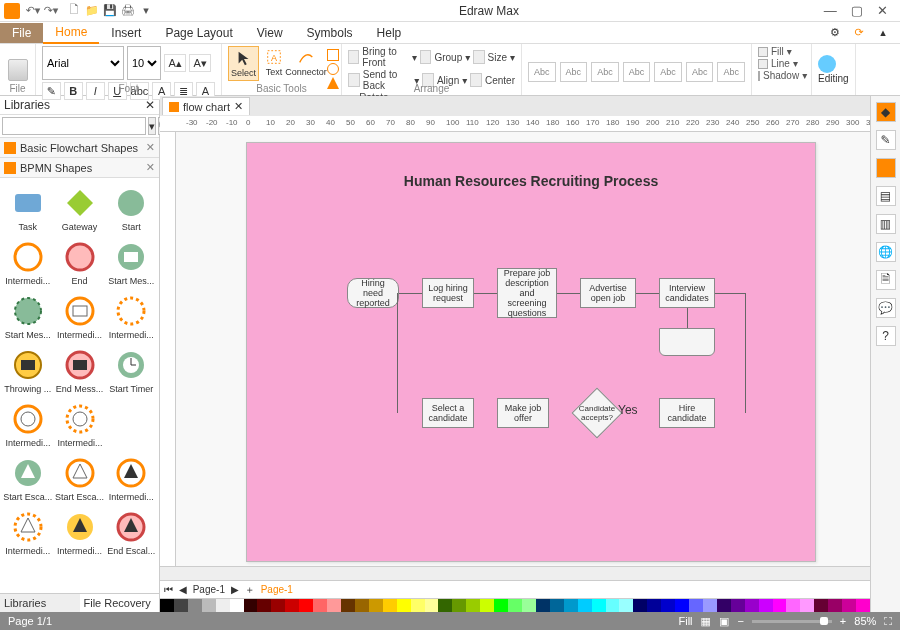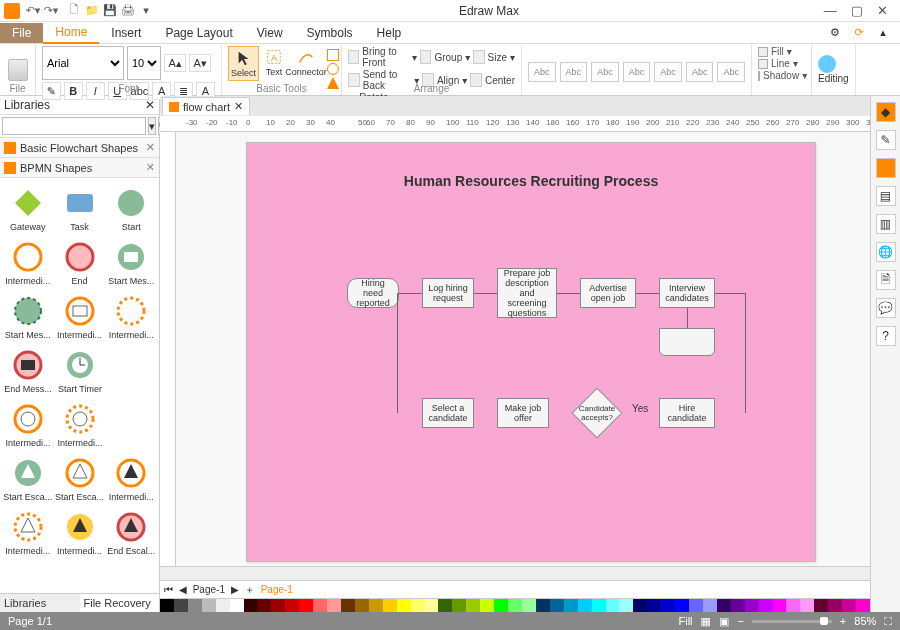--- a/index.html
+++ b/index.html
@@ -230,32 +230,32 @@
     <div class="lp-cat">
         <span class="caticn"></span>
         <span>BPMN Shapes</span>
         <span class="x">✕</span>
       </div>
     <div class="lp-shapes" id="shapes-grid">
         <div class="shaperow">
           <div class="shapecell">
             <div class="shp">
               <svg width="34" height="34">
+                <rect x="4" y="8" width="26" height="18" rx="3" fill="#6fa8d6"></rect>
+              </svg>
+            </div>
+            <div class="slbl">Task</div>
+          </div>
+          <div class="shapecell">
+            <div class="shp">
+              <svg width="34" height="34">
                 <polygon points="17,4 30,17 17,30 4,17" fill="#9c3"></polygon>
               </svg>
             </div>
             <div class="slbl">Gateway</div>
-          </div>
-          <div class="shapecell">
-            <div class="shp">
-              <svg width="34" height="34">
-                <rect x="4" y="8" width="26" height="18" rx="3" fill="#6fa8d6"></rect>
-              </svg>
-            </div>
-            <div class="slbl">Task</div>
           </div>
           <div class="shapecell">
             <div class="shp">
               <svg width="34" height="34">
                 <circle cx="17" cy="17" r="13" fill="#8b9"></circle>
               </svg>
             </div>
             <div class="slbl">Start</div>
           </div>
         </div>
@@ -307,20 +307,29 @@
           <div class="shapecell">
             <div class="shp">
               <svg width="34" height="34">
                 <circle cx="17" cy="17" r="13" fill="none" stroke="#f80" stroke-width="3" stroke-dasharray="3"></circle>
               </svg>
             </div>
             <div class="slbl">Intermedi...</div>
           </div>
         </div>
         <div class="shaperow">
+          <div class="shapecell">
+            <div class="shp">
+              <svg width="34" height="34">
+                <circle cx="17" cy="17" r="13" fill="#fc4" stroke="#a70" stroke-width="2"></circle>
+                <rect x="10" y="12" width="14" height="10" fill="#333"></rect>
+              </svg>
+            </div>
+            <div class="slbl">Throwing ...</div>
+          </div>
           <div class="shapecell">
             <div class="shp">
               <svg width="34" height="34">
                 <circle cx="17" cy="17" r="13" fill="#fbb" stroke="#c44" stroke-width="3"></circle>
                 <rect x="10" y="12" width="14" height="10" fill="#333"></rect>
               </svg>
             </div>
             <div class="slbl">End Mess...</div>
           </div>
           <div class="shapecell">
@@ -430,21 +439,21 @@
     </div>
     <div class="rulers-h" id="hruler">
         <span style="left: 26px;">-30</span>
         <span style="left: 46px;">-20</span>
         <span style="left: 66px;">-10</span>
         <span style="left: 86px;">0</span>
         <span style="left: 106px;">10</span>
         <span style="left: 126px;">20</span>
         <span style="left: 146px;">30</span>
         <span style="left: 166px;">40</span>
-        <span style="left: 198px;">50</span>
+        <span style="left: 186px;">50</span>
         <span style="left: 206px;">60</span>
         <span style="left: 226px;">70</span>
         <span style="left: 246px;">80</span>
         <span style="left: 266px;">90</span>
         <span style="left: 286px;">100</span>
         <span style="left: 306px;">110</span>
         <span style="left: 326px;">120</span>
         <span style="left: 346px;">130</span>
         <span style="left: 366px;">140</span>
         <span style="left: 386px;">180</span>
@@ -476,21 +485,21 @@
           <div class="flownode" style="left:333px;top:135px;width:56px;height:30px">Advertise open job</div>
           <div class="flownode" style="left:412px;top:135px;width:56px;height:30px">Interview candidates</div>
           <div class="flownode" style="left:412px;top:185px;width:56px;height:28px;border-radius:0 0 6px 6px"></div>
           <div class="flownode" style="left:175px;top:255px;width:52px;height:30px">Select a candidate</div>
           <div class="flownode" style="left:250px;top:255px;width:52px;height:30px">Make job offer</div>
           <div class="diamond" style="left:325px;top:245px">
               <div class="dshape"></div>
               <div class="dtxt">Candidate accepts?</div>
             </div>
           <div class="flownode" style="left:412px;top:255px;width:56px;height:30px">Hire candidate</div>
-          <div style="position:absolute;left:385px;top:260px;font-size:10px">Yes</div>
+          <div style="position:absolute;left:371px;top:260px;font-size:12px">Yes</div>
 
           <div class="conn" style="left:152px;top:150px;width:23px;height:1px"></div>
           <div class="conn" style="left:227px;top:150px;width:23px;height:1px"></div>
           <div class="conn" style="left:310px;top:150px;width:23px;height:1px"></div>
           <div class="conn" style="left:389px;top:150px;width:23px;height:1px"></div>
           <div class="conn" style="left:440px;top:165px;width:1px;height:20px"></div>
           <div class="conn" style="left:468px;top:150px;width:30px;height:1px"></div>
           <div class="conn" style="left:498px;top:150px;width:1px;height:120px"></div>
           <div class="conn" style="left:150px;top:270px;width:348px;height:1px;z-index:-1"></div>
           <div class="conn" style="left:150px;top:150px;width:1px;height:120px"></div>

